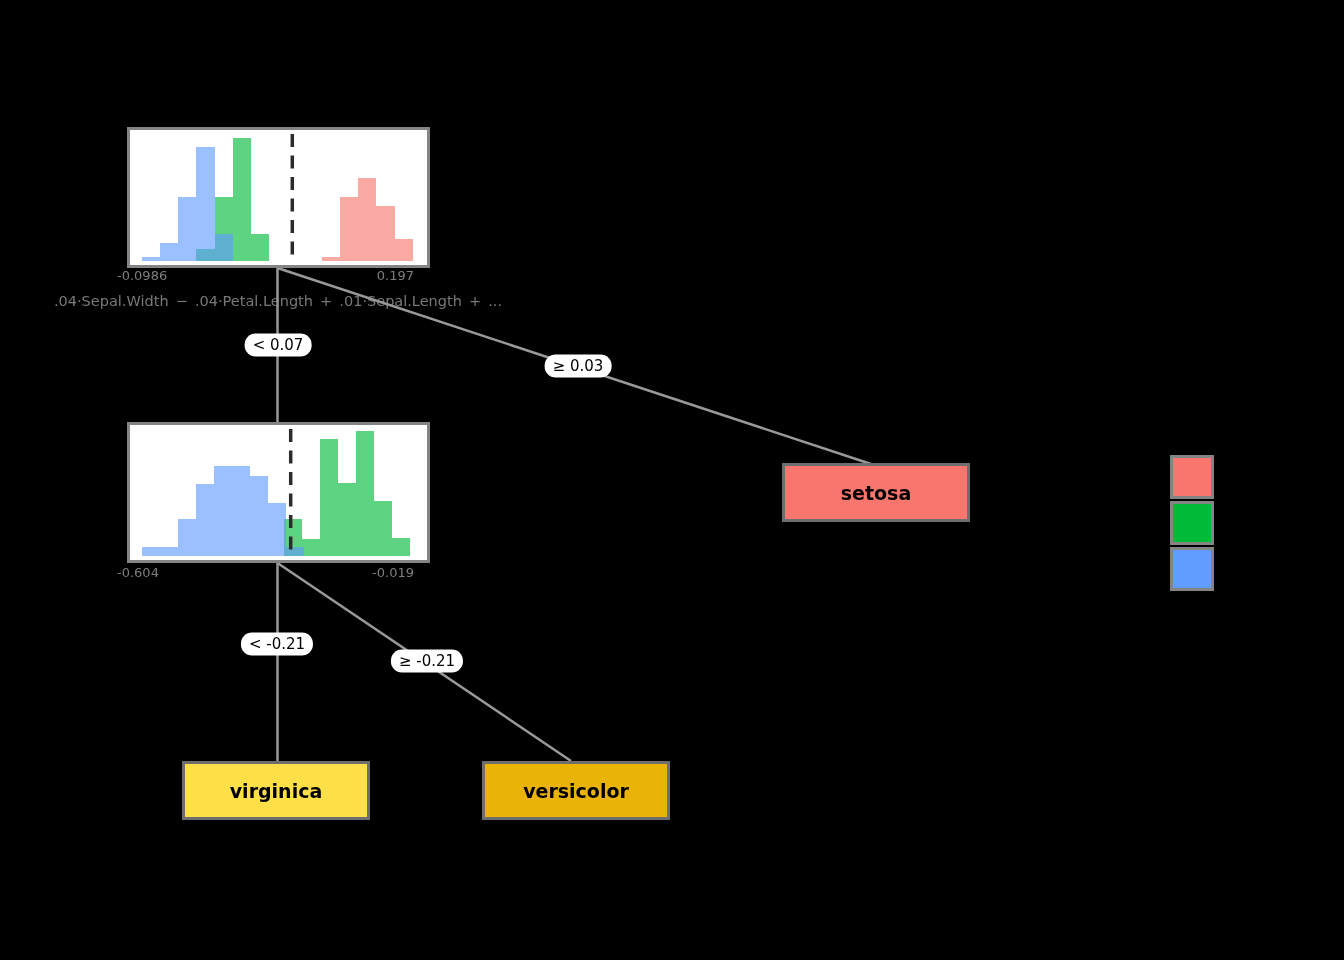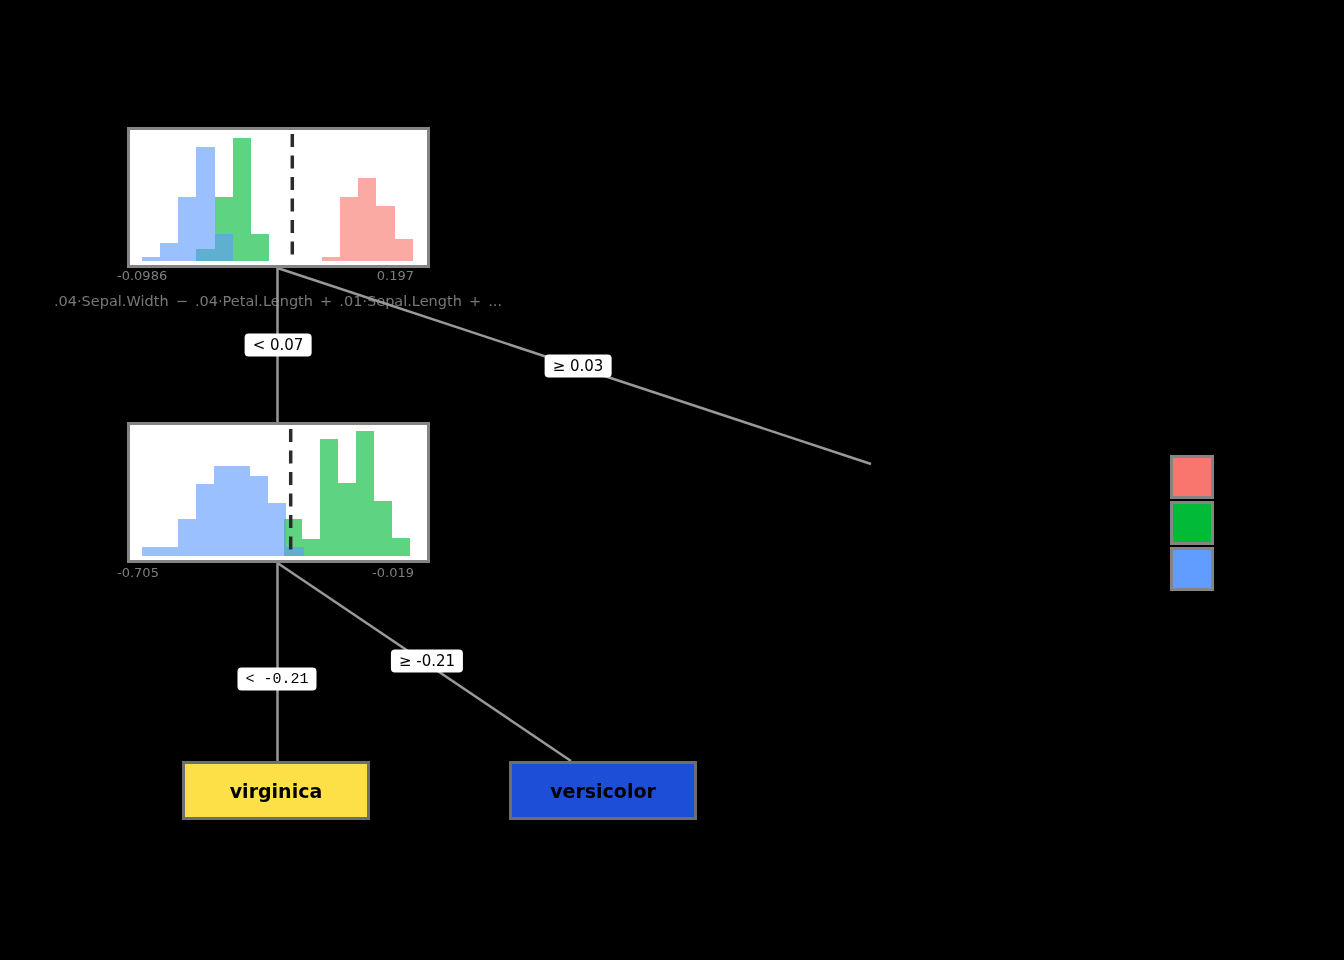--- a/index.html
+++ b/index.html
@@ -25,25 +25,25 @@
   .formula{
     position:absolute;left:278px;transform:translateX(-50%);
     font-size:14.5px;color:#787878;white-space:nowrap;line-height:1.1;
     word-spacing:2.5px;
   }
   .formula-1{top:294px;}
   .formula-2{top:591px;}
   .edge-label{
     position:absolute;transform:translate(-50%,-50%);
     background:#fff;color:#000;font-size:15px;line-height:1;
-    padding:4px 8px;border-radius:4px;white-space:nowrap;
+    padding:4px 8px;border-radius:11px;white-space:nowrap;
   }
   .el-0{left:278px;top:345px;}
   .el-1{left:578px;top:366px;}
-  .el-2{left:277px;top:679px;font-family:Liberation Mono, monospace;}
+  .el-2{left:277px;top:644px;}
   .el-3{left:427px;top:661px;text-align:center;}
   .leaf{
     position:absolute;width:182px;height:53px;border:3px solid #6E6E6E;
     display:flex;align-items:center;justify-content:center;
     font-size:19px;font-weight:bold;color:#000;
   }
   .leaf-setosa{left:782px;top:463px;}
   .leaf-virginica{left:182px;top:761px;}
   .leaf-versicolor{left:482px;top:761px;}
   .legend{
@@ -54,21 +54,21 @@
 </style>
 </head>
 <body>
 
 <div class="canvas">
 
   <div class="axis-label ax-n1 ax-left">-0.0986</div>
   <div class="axis-label ax-n1 ax-right">0.197</div>
   <div class="formula formula-1">.04·Sepal.Width − .04·Petal.Length + .01·Sepal.Length + ...</div>
 
-  <div class="axis-label ax-n2 ax-left">-0.705</div>
+  <div class="axis-label ax-n2 ax-left">-0.604</div>
   <div class="axis-label ax-n2 ax-right">-0.019</div>
 
   <svg class="edges-layer">
     <line x1="277.5" y1="268" x2="277.5" y2="422" stroke="#999999" stroke-width="2.5"></line>
     <line x1="277.5" y1="268" x2="871" y2="464" stroke="#999999" stroke-width="2.5"></line>
     <line x1="277.5" y1="563" x2="277.5" y2="761" stroke="#999999" stroke-width="2.5"></line>
     <line x1="277.5" y1="563" x2="571" y2="761" stroke="#999999" stroke-width="2.5"></line>
   </svg>
 
   <div class="panel panel-node1">
@@ -110,24 +110,27 @@
         <rect x="155.7" y="121.7" width="18" height="9.3" fill="#619CFF" fill-opacity="0.63" shape-rendering="crispEdges"></rect>
         <line x1="160.7" x2="160.7" y1="4" y2="133" stroke="#2B2B2B" stroke-width="3.5" stroke-dasharray="13 8.5"></line>
       </svg>
   </div>
 
   <div class="edge-label el-0">&lt; 0.07</div>
   <div class="edge-label el-1">≥ 0.03</div>
   <div class="edge-label el-2">&lt; -0.21</div>
   <div class="edge-label el-3">≥ -0.21</div>
 
+  <div class="leaf leaf-setosa" style="background: rgb(248, 118, 109);">
+    <span>setosa</span>
+  </div>
   <div class="leaf leaf-virginica" style="background: #fde047;">
     <span>virginica</span>
   </div>
-  <div class="leaf leaf-versicolor" style="background: #1d4ed8; margin-left: 27px;">
+  <div class="leaf leaf-versicolor" style="background: #eab308;">
     <span>versicolor</span>
   </div>
 
   <div class="legend">
     <div class="legend-key" style="background: rgb(248, 118, 109);"></div>
     <div class="legend-key" style="background: rgb(0, 186, 56);"></div>
     <div class="legend-key" style="background: rgb(97, 156, 255);"></div>
   </div>
 
 </div>

